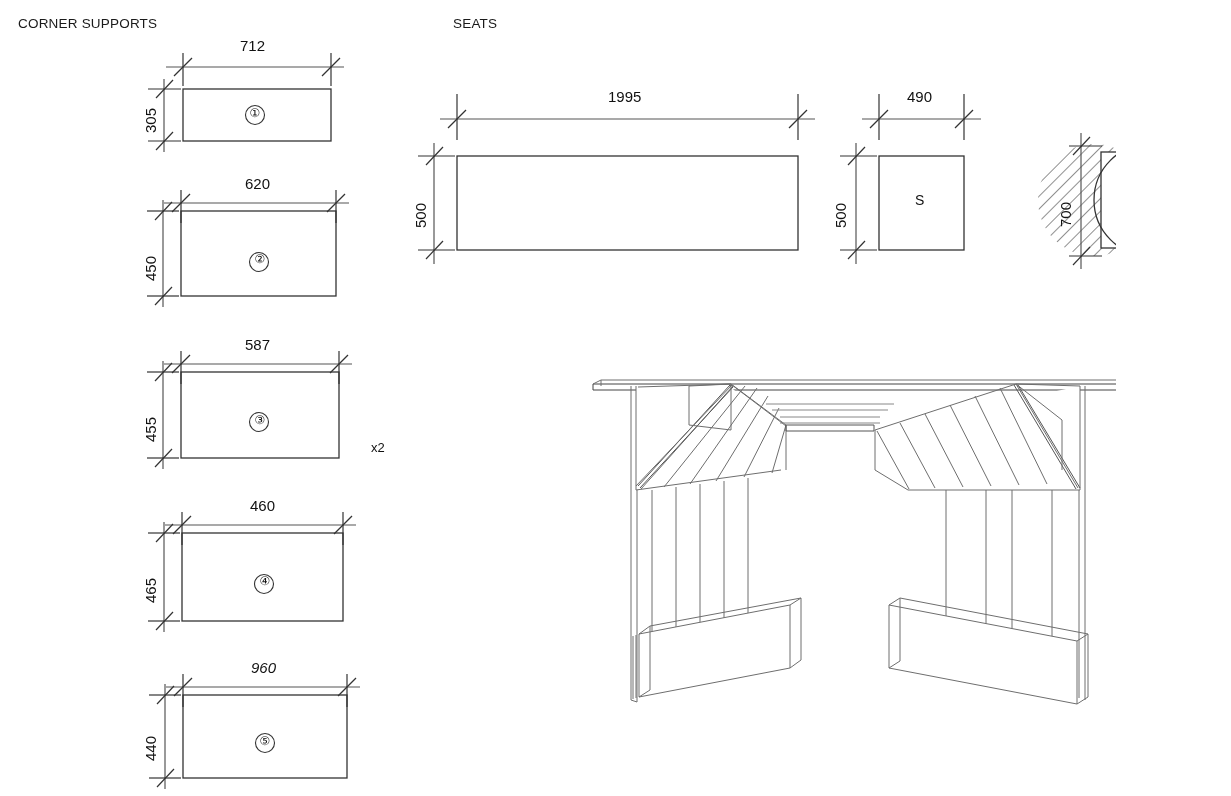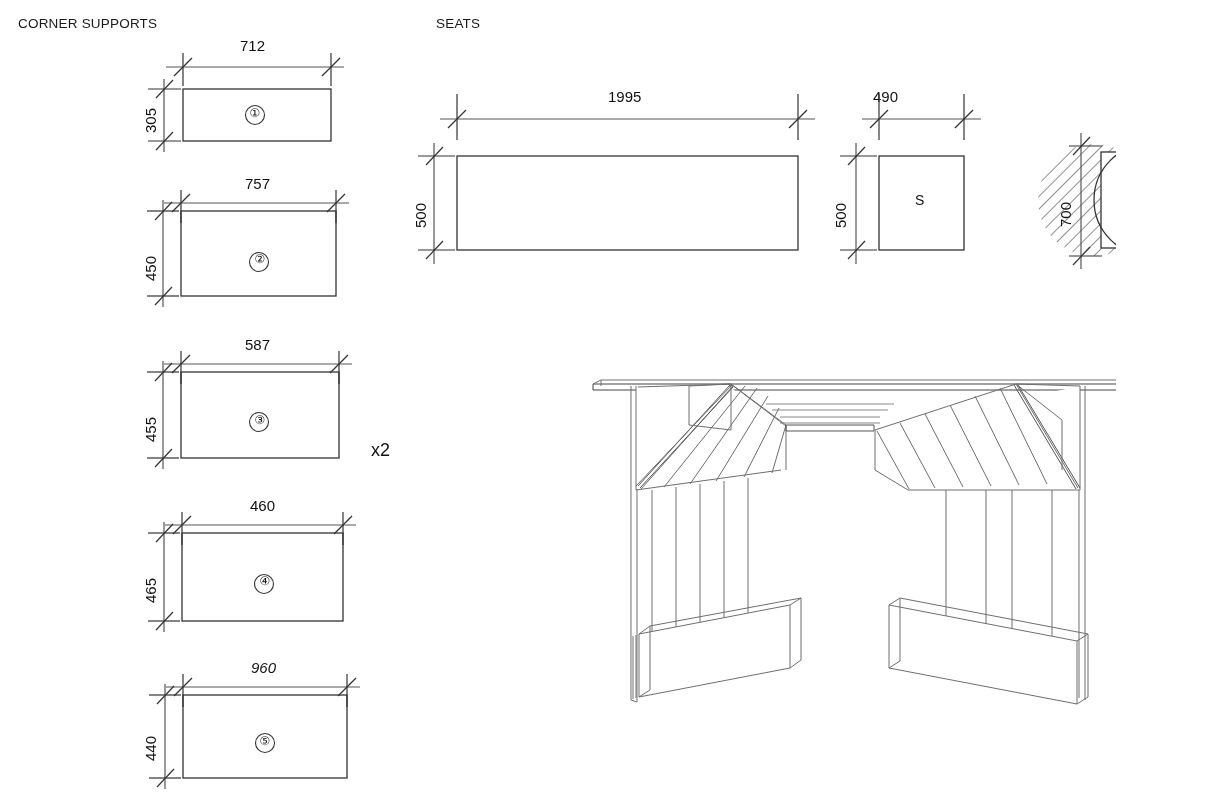--- a/index.html
+++ b/index.html
@@ -30,21 +30,21 @@
     font-size: 15px;
     color: #111111;
     white-space: nowrap;
   }
   .dim-text.vert {
     transform-origin: left top;
     transform: rotate(-90deg);
   }
   .multi-text {
     position: absolute;
-    font-size: 18px;
+    font-size: 13px;
     color: #111111;
     white-space: nowrap;
   }
   .svg-layer {
     position: absolute;
     left: 0;
     top: 0;
   }
   .bubble-num {
     position: absolute;
@@ -59,26 +59,26 @@
     color: #111;
     white-space: nowrap;
   }
 </style>
 </head>
 <body>
 
 <div id="sheet">
 
   <div class="section-title" style="left:18px; top:16px;">CORNER SUPPORTS</div>
-  <div class="section-title" style="left:436px; top:16px;">SEATS</div>
+  <div class="section-title" style="left:453px; top:16px;">SEATS</div>
 
   <div class="dim-text" style="left:240px; top:37px;">712</div>
   <div class="dim-text vert" style="left:142px; top:133px;">305</div>
 
-  <div class="dim-text" style="left:245px; top:175px;">757</div>
+  <div class="dim-text" style="left:245px; top:175px;">620</div>
   <div class="dim-text vert" style="left:142px; top:281px;">450</div>
 
   <div class="dim-text" style="left:245px; top:336px;">587</div>
   <div class="dim-text vert" style="left:142px; top:442px;">455</div>
 
   <div class="dim-text" style="left:250px; top:497px;">460</div>
   <div class="dim-text vert" style="left:142px; top:603px;">465</div>
 
   <div class="dim-text" style="left:251px; top:659px;font-style:italic;">960</div>
   <div class="dim-text vert" style="left:142px; top:761px;">440</div>
@@ -87,21 +87,21 @@
 
   <div class="bubble-num" style="left:246px; top:106px; width:18px;">①</div>
   <div class="bubble-num" style="left:251px; top:252px; width:18px;">②</div>
   <div class="bubble-num" style="left:251px; top:413px; width:18px;">③</div>
   <div class="bubble-num" style="left:256px; top:574px; width:18px;">④</div>
   <div class="bubble-num" style="left:256px; top:734px; width:18px;">⑤</div>
 
   <div class="dim-text" style="left:608px; top:88px;">1995</div>
   <div class="dim-text vert" style="left:412px; top:228px;">500</div>
 
-  <div class="dim-text" style="left:873px; top:88px;">490</div>
+  <div class="dim-text" style="left:907px; top:88px;">490</div>
   <div class="dim-text vert" style="left:832px; top:228px;">500</div>
   <div class="seat-letter" style="left:915px; top:192px;">S</div>
 
   <div class="dim-text vert" style="left:1057px; top:227px;">700</div>
 
   <div class="bubble-num" style="left:923px; top:456px; width:14px;">1</div>
   <div class="bubble-num" style="left:940px; top:450px; width:14px;">2</div>
   <div class="bubble-num" style="left:963px; top:443px; width:14px;">3</div>
   <div class="bubble-num" style="left:989px; top:432px; width:14px;">4</div>
   <div class="bubble-num" style="left:1016px; top:423px; width:14px;">5</div>

